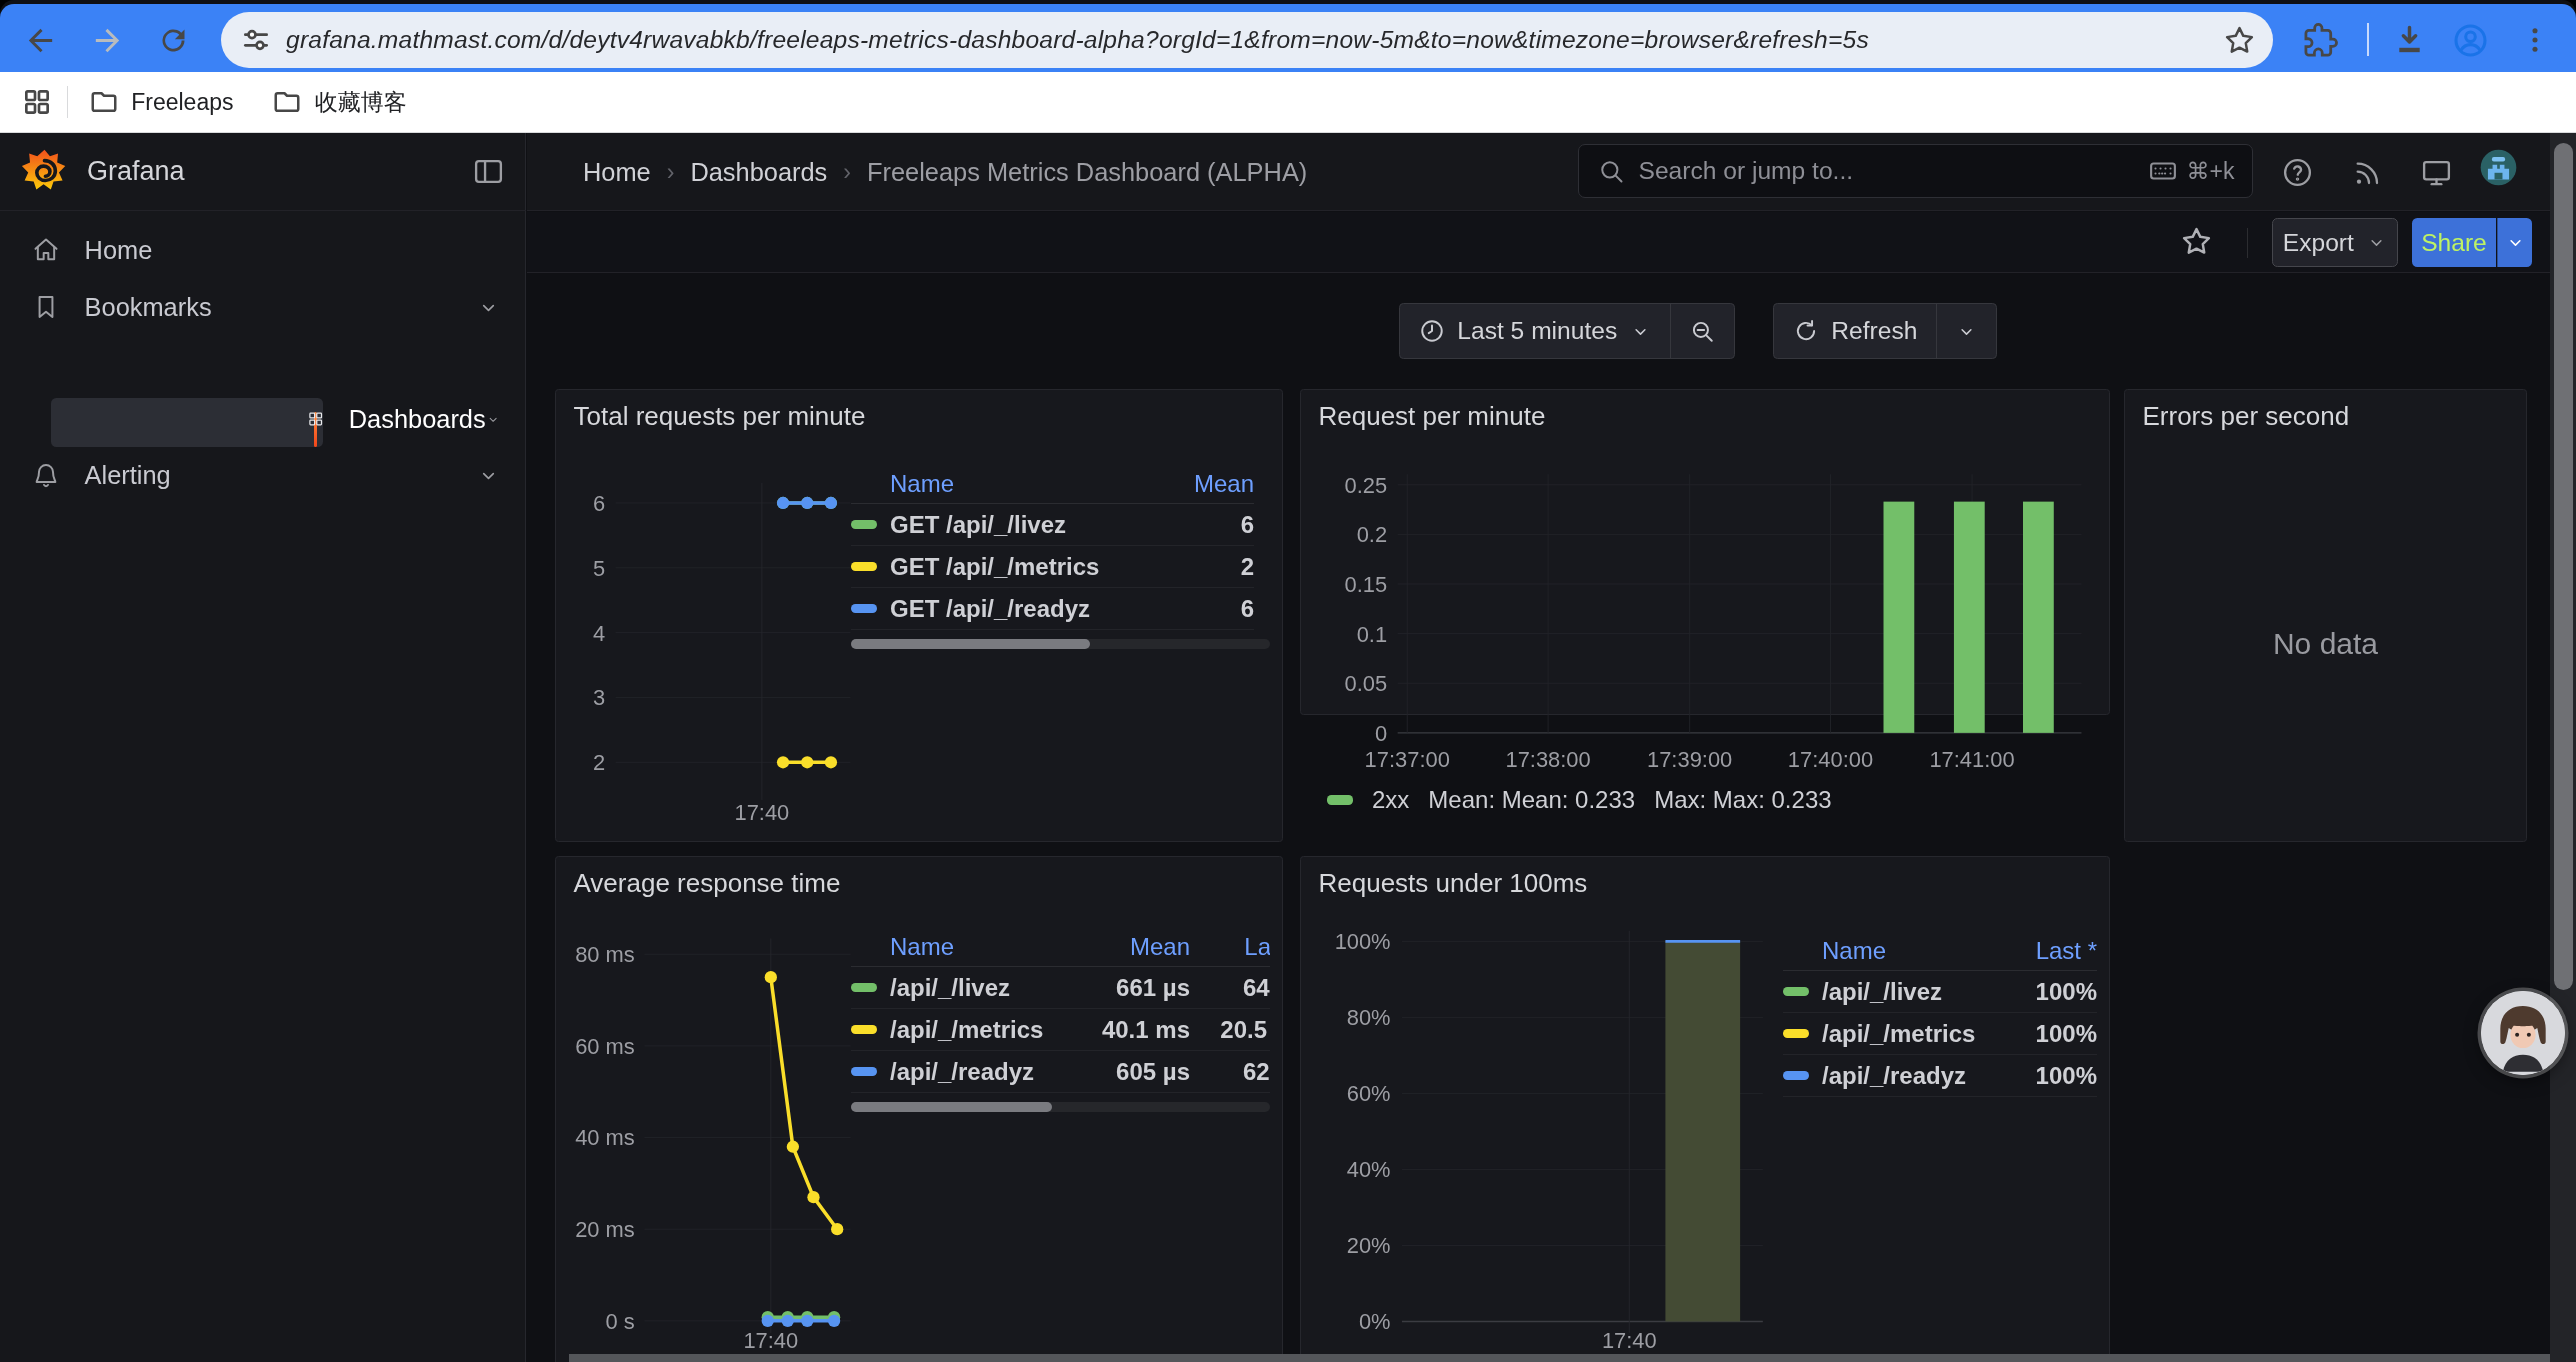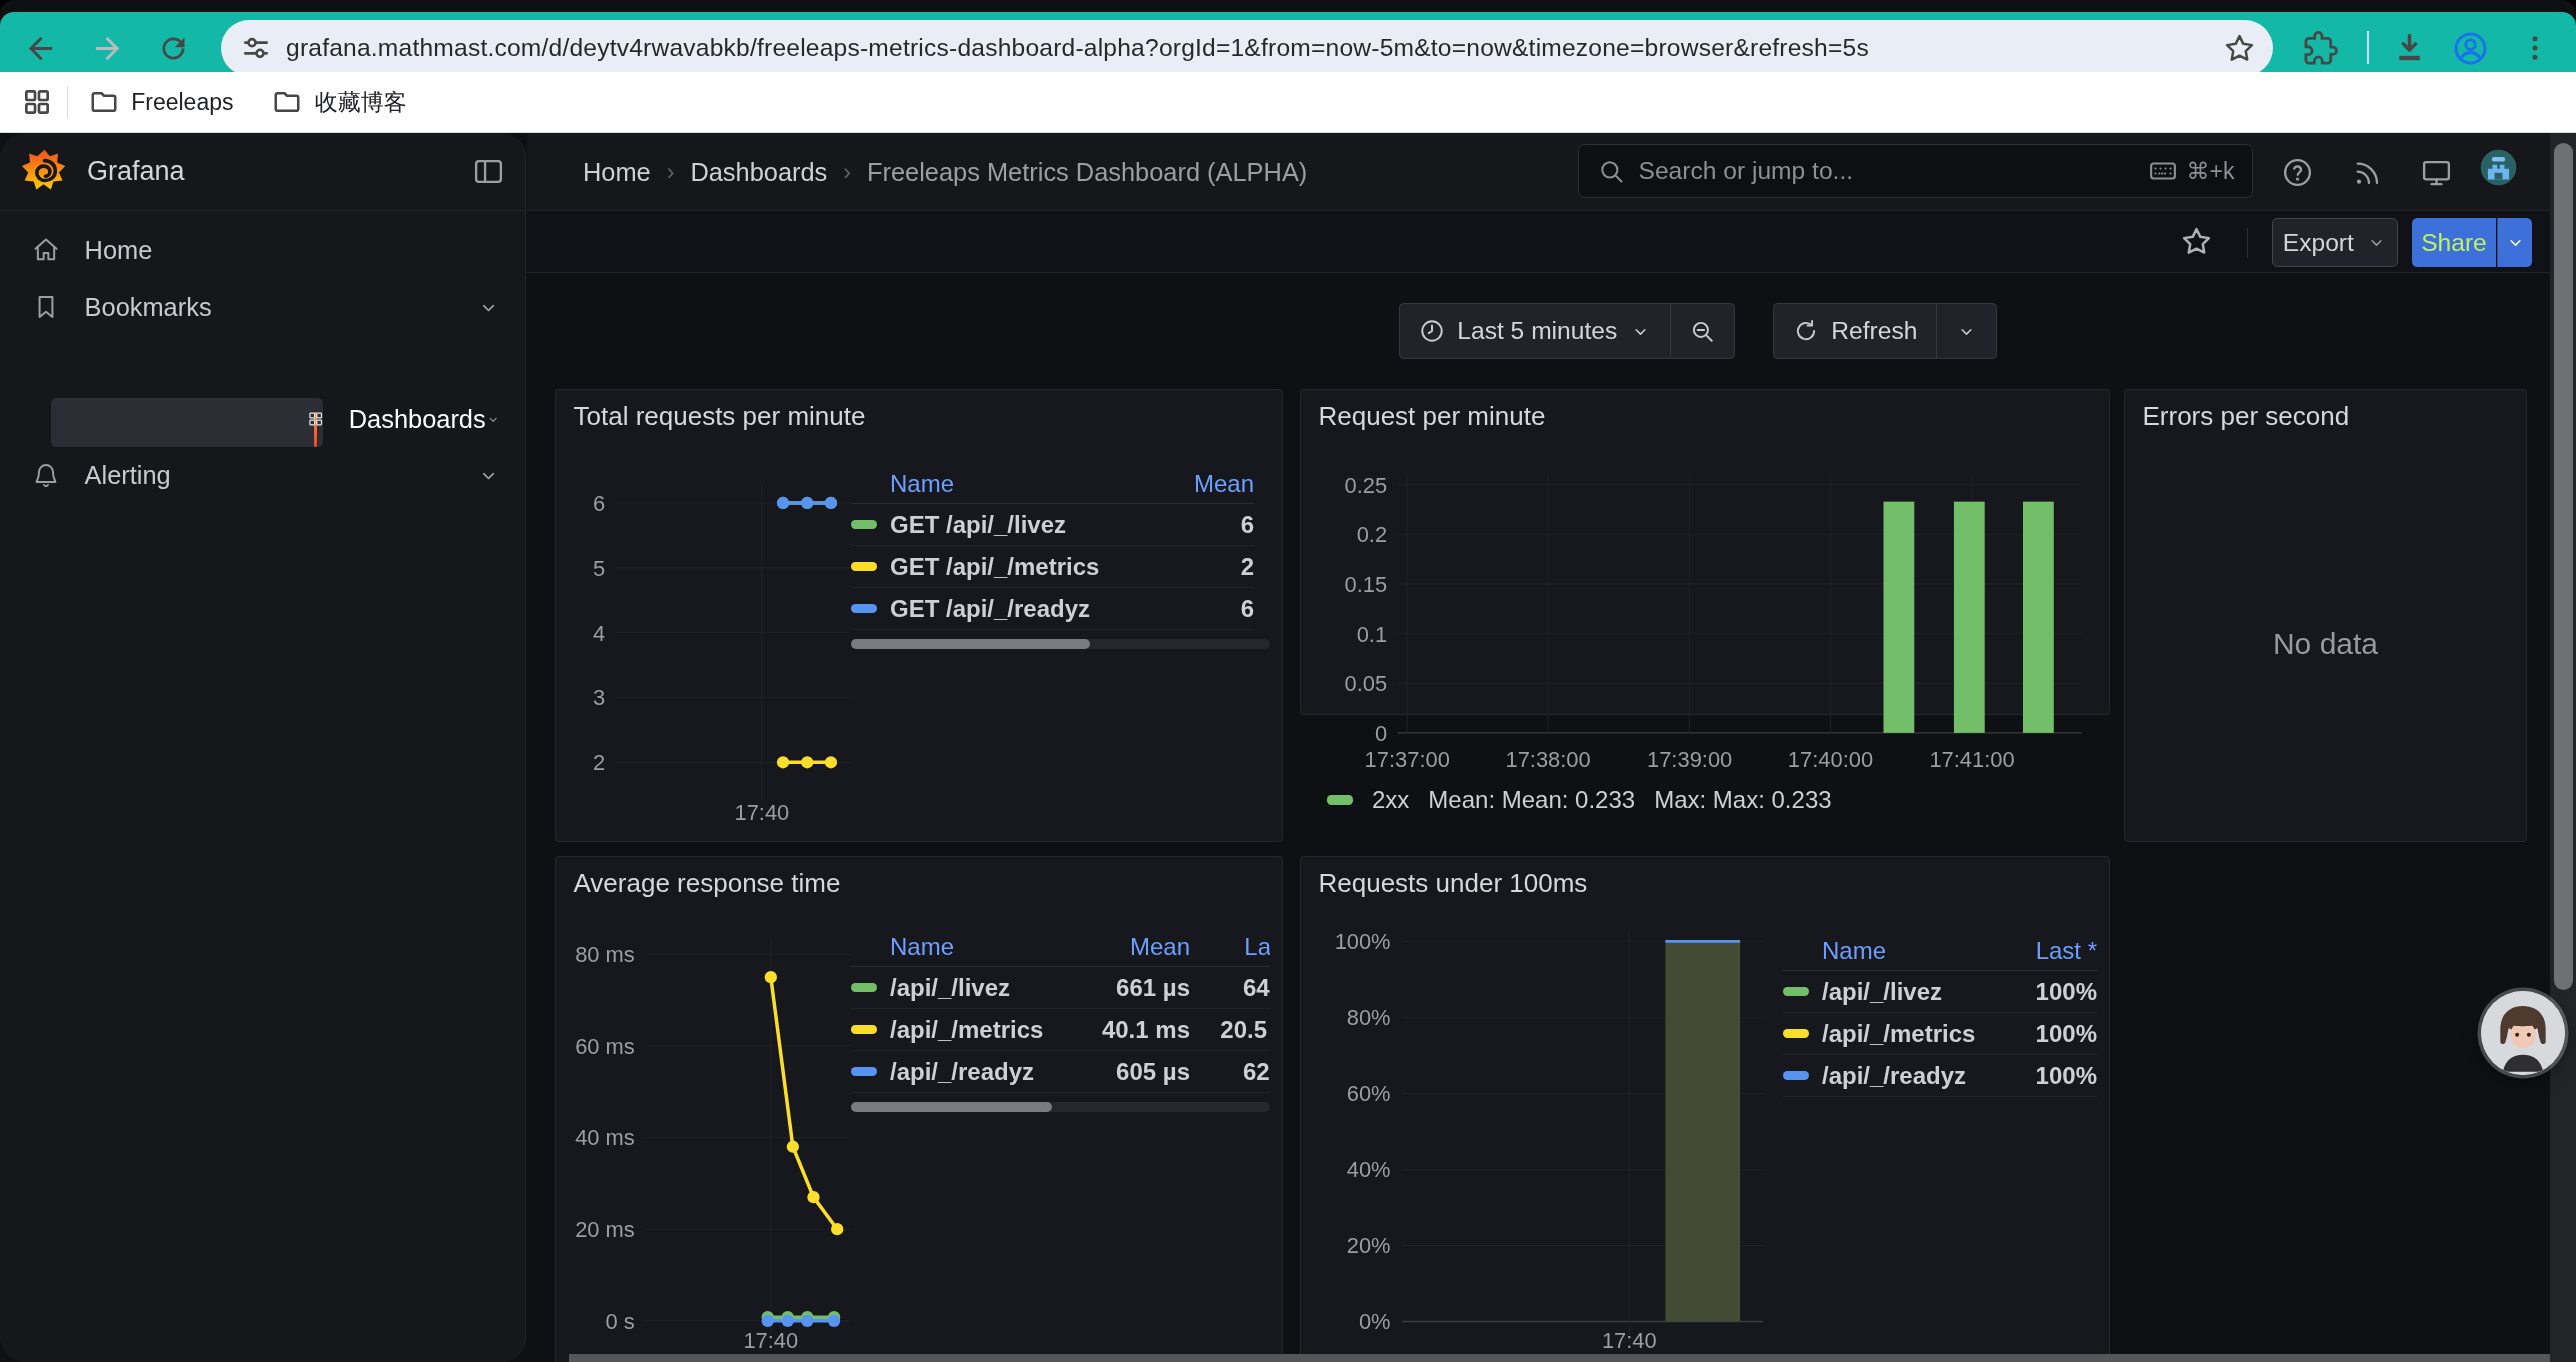--- a/index.html
+++ b/index.html
@@ -2,31 +2,31 @@
 <html style="font-size:14px"><head>
 <meta charset="utf-8">
 <style>
   * { margin:0; padding:0; box-sizing:border-box; }
   html,body { width:2576px; height:1363px; overflow:hidden; background:#000; }
   body { font-family:"Liberation Sans","DejaVu Sans",sans-serif; color:#d0d1d6; }
   .abs { position:absolute; }
   .stage { position:relative; width:2576px; height:1363px; background:#0f1014; border-radius:14px 14px 0 0; overflow:hidden; }
 
   
-  .btoolbar { position:absolute; left:0; top:12px; width:2576px; height:72px; background:#14b8a6; border-radius:14px 14px 0 0; }
+  .btoolbar { position:absolute; left:0; top:4px; width:2576px; height:72px; background:#3b82f6; border-radius:14px 14px 0 0;font-style:italic; }
   .bicon { position:absolute; width:39px; height:39px; top:16.7px; display:flex; align-items:center; justify-content:center; border-radius:50%; }
   .omnibox { position:absolute; left:221px; top:8px; width:2052px; height:56px; background:#e9eef6; border-radius:28px; display:flex; align-items:center; padding:0 16px 0 19px; }
   .omnibox .url { flex:1; font-size:24.6px; color:#27282b; letter-spacing:0.2px; white-space:nowrap; overflow:hidden; }
   .bbar { position:absolute; left:0; top:72px; width:2576px; height:61px; background:#ffffff; border-bottom:0.9px solid #d9dadc; display:flex; align-items:center; }
   .bmark { display:flex; align-items:center; gap:12.3px; margin-right:39px; font-size:23px; color:#202124; }
   .vdiv-l { width:0.9px; height:32px; background:#d9dadc; margin:0 21px 0 14px; }
 
   
   .app { position:absolute; left:0; top:133px; width:2576px; height:1229px; background:#0f1014; }
-  .sidebar { position:absolute; left:0; top:0; width:526px; height:1229px; background:#16171b; border-right:0.9px solid #26272d;border-radius:25px; }
+  .sidebar { position:absolute; left:0; top:0; width:526px; height:1229px; background:#16171b; border-right:0.9px solid #26272d; }
   .sidehead { position:absolute; left:0; top:0; width:526px; height:78px; border-bottom:0.9px solid #222228; display:flex; align-items:center; padding:0 21px; }
   .brand { font-size:27px; font-weight:500; color:#d5d6da; margin-left:19px; flex:1; }
   .navitem { position:absolute; left:0; width:526px; height:56px; display:flex; align-items:center; padding-left:32px; color:#c9cad1; font-size:25.4px; cursor:pointer; }
   .navitem .lbl { margin-left:24.6px; flex:1; }
   .nav-active-bg { position:absolute; left:19px; width:437px; height:49px; top:3.5px; background:#2c2e35; border-radius:5.3px; z-index:0; }
   .nav-accent { position:absolute; left:10.5px; top:10.5px; width:5.3px; height:35px; border-radius:2.6px; background:linear-gradient(180deg,#ff8a3c,#f3461a); }
   .navitem > * { position:relative; z-index:1; }
   .chev { width:23px; height:23px; }
 
   .gheader { position:absolute; left:527px; top:0; width:2049px; height:78px; border-bottom:0.9px solid #222228; background:#16171b; }

